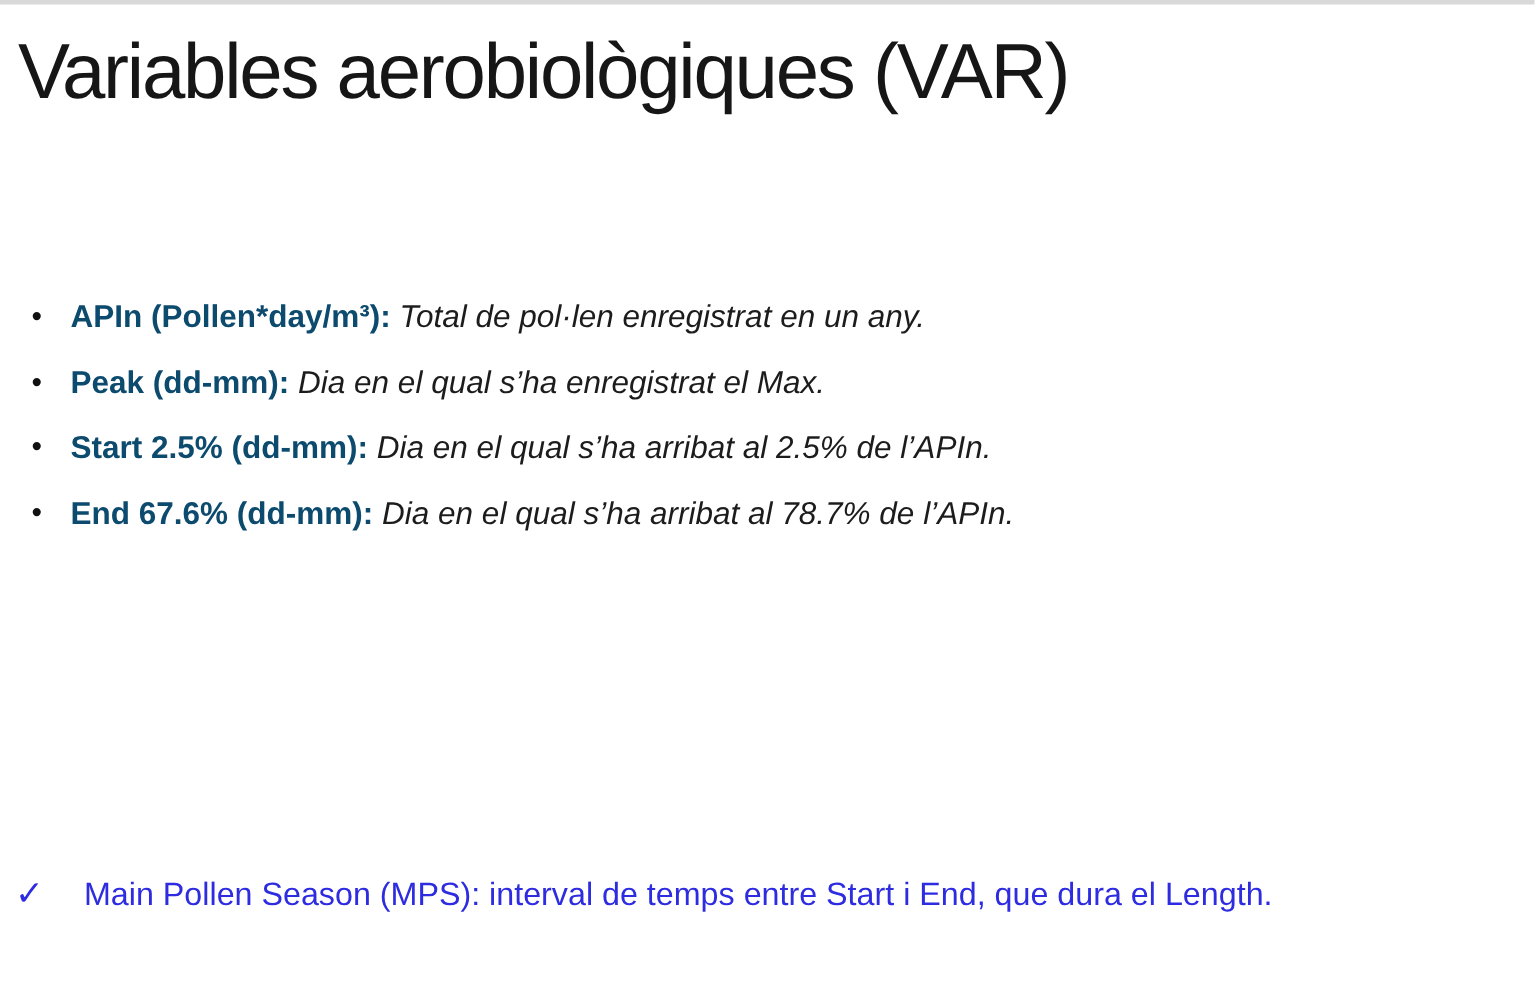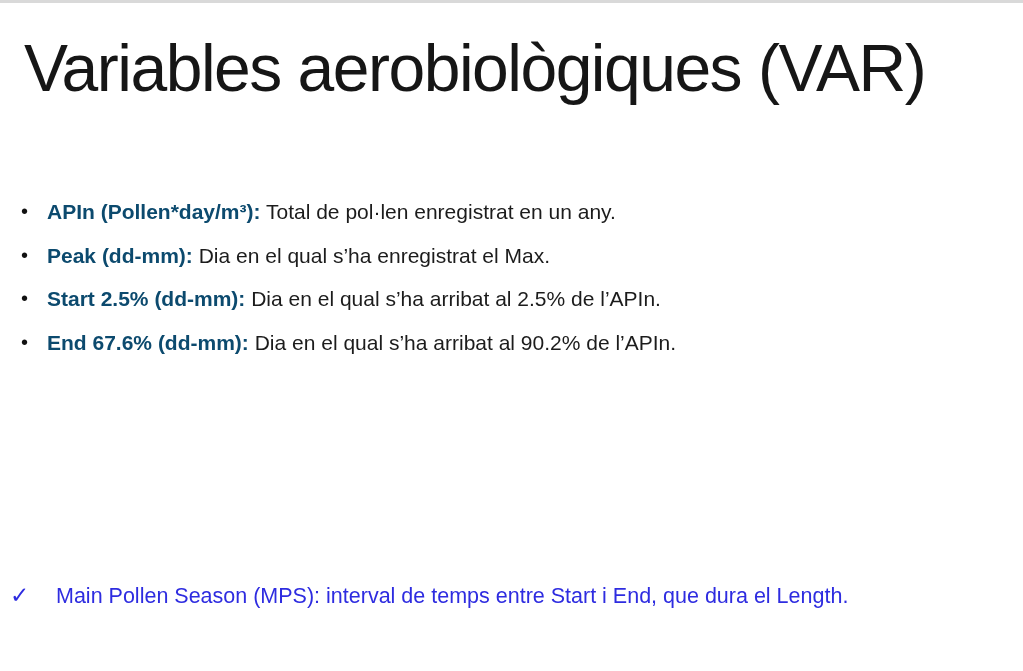--- a/index.html
+++ b/index.html
@@ -19,22 +19,22 @@
     position: absolute;
     top: 0; left: 0;
     width: 100%;
     height: 3px;
     background: #d9d9d9;
   }
   .slide-title {
     position: absolute;
     left: 8px;
     top: 14px;
-    margin: 16px;
-    font-size: 66px;
+    margin: 4px;
+    font-size: 52px;
     font-weight: 300;
     letter-spacing: -1.5px;
     color: #161616;
     white-space: nowrap;
   }
   ul.var-list {
     position: absolute;
     left: 47px;
     top: 200px;
     margin: 0;
@@ -56,20 +56,21 @@
     top: -1px;
     font-size: 20px;
     color: #111;
   }
   .term {
     font-weight: bold;
     color: #0c4a6e;
   }
   .def {
     color: #1c1c1c;
+    font-style: italic;
   }
   .mps-link {
     color: var(--accent, #2e2ce0);
   }
   .note {
     position: absolute;
     left: 10px;
     top: 582px;
     width: 1010px;
     font-size: 21.5px;
@@ -99,19 +100,19 @@
   <li>
     <span class="term">Peak (dd-mm):</span>
     <span class="def">Dia en el qual s’ha enregistrat el Max.</span>
   </li>
   <li>
     <span class="term">Start 2.5% (dd-mm):</span>
     <span class="def">Dia en el qual s’ha arribat al 2.5% de l’APIn.</span>
   </li>
   <li>
     <span class="term">End 67.6% (dd-mm):</span>
-    <span class="def">Dia en el qual s’ha arribat al 90.2% de l’APIn.</span>
+    <span class="def">Dia en el qual s’ha arribat al 78.7% de l’APIn.</span>
   </li>
 </ul>
 
 <div class="note">
   <span class="check">✓</span><span class="note-text">Main Pollen Season (MPS): interval de temps entre Start i End, que dura el Length.</span>
 </div>
 
 </body></html>

